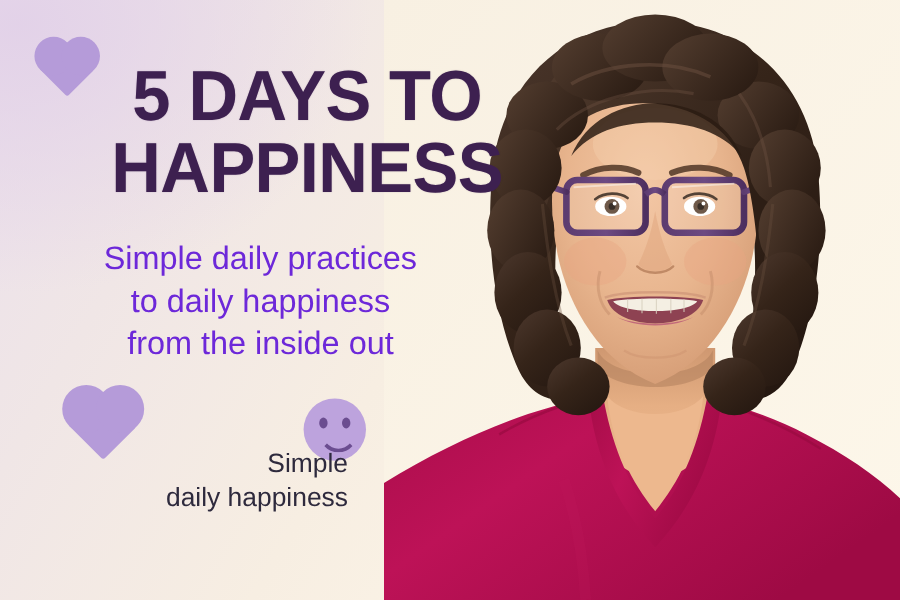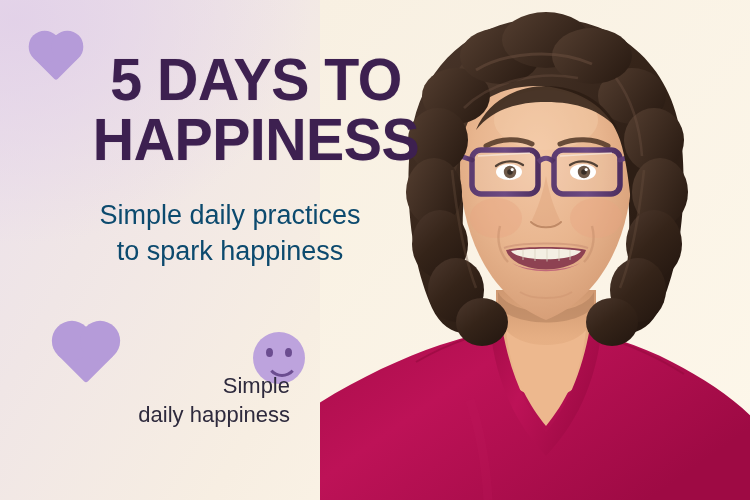--- a/index.html
+++ b/index.html
@@ -122,25 +122,25 @@
     transform: scaleX(0.97);
     transform-origin: left top;
     text-shadow: 0 0 1px rgba(61,32,80,0.35);
     white-space: nowrap;
   }
   .headline .l1 { display: block; }
   .headline .l2 { display: block; margin-top: 2px; }
 
   .subtitle {
     position: absolute;
-    left: 60px;
+    left: 47px;
     top: 198px;
     width: 340px;
     text-align: center;
-    color: #0c4a6e;
+    color: #6d28d9;
     font-size: 27px;
     line-height: 1.32;
     font-weight: normal;
   }
   .subtitle span { display: block; }
 
   .tagline {
     position: absolute;
     left: 60px;
     top: 372px;
@@ -330,21 +330,22 @@
     <div class="mouth"></div>
   </div>
 
   <div class="headline">
     <span class="l1">5 DAYS TO</span>
     <span class="l2">HAPPINESS</span>
   </div>
 
   <div class="subtitle">
     <span>Simple daily practices</span>
-    <span>to spark happiness</span>
+    <span>to daily happiness</span>
+    <span>from the inside out</span>
   </div>
 
   <div class="tagline">
     <span>Simple</span>
     <span>daily happiness</span>
   </div>
 
 </div>
 
 </body></html>

